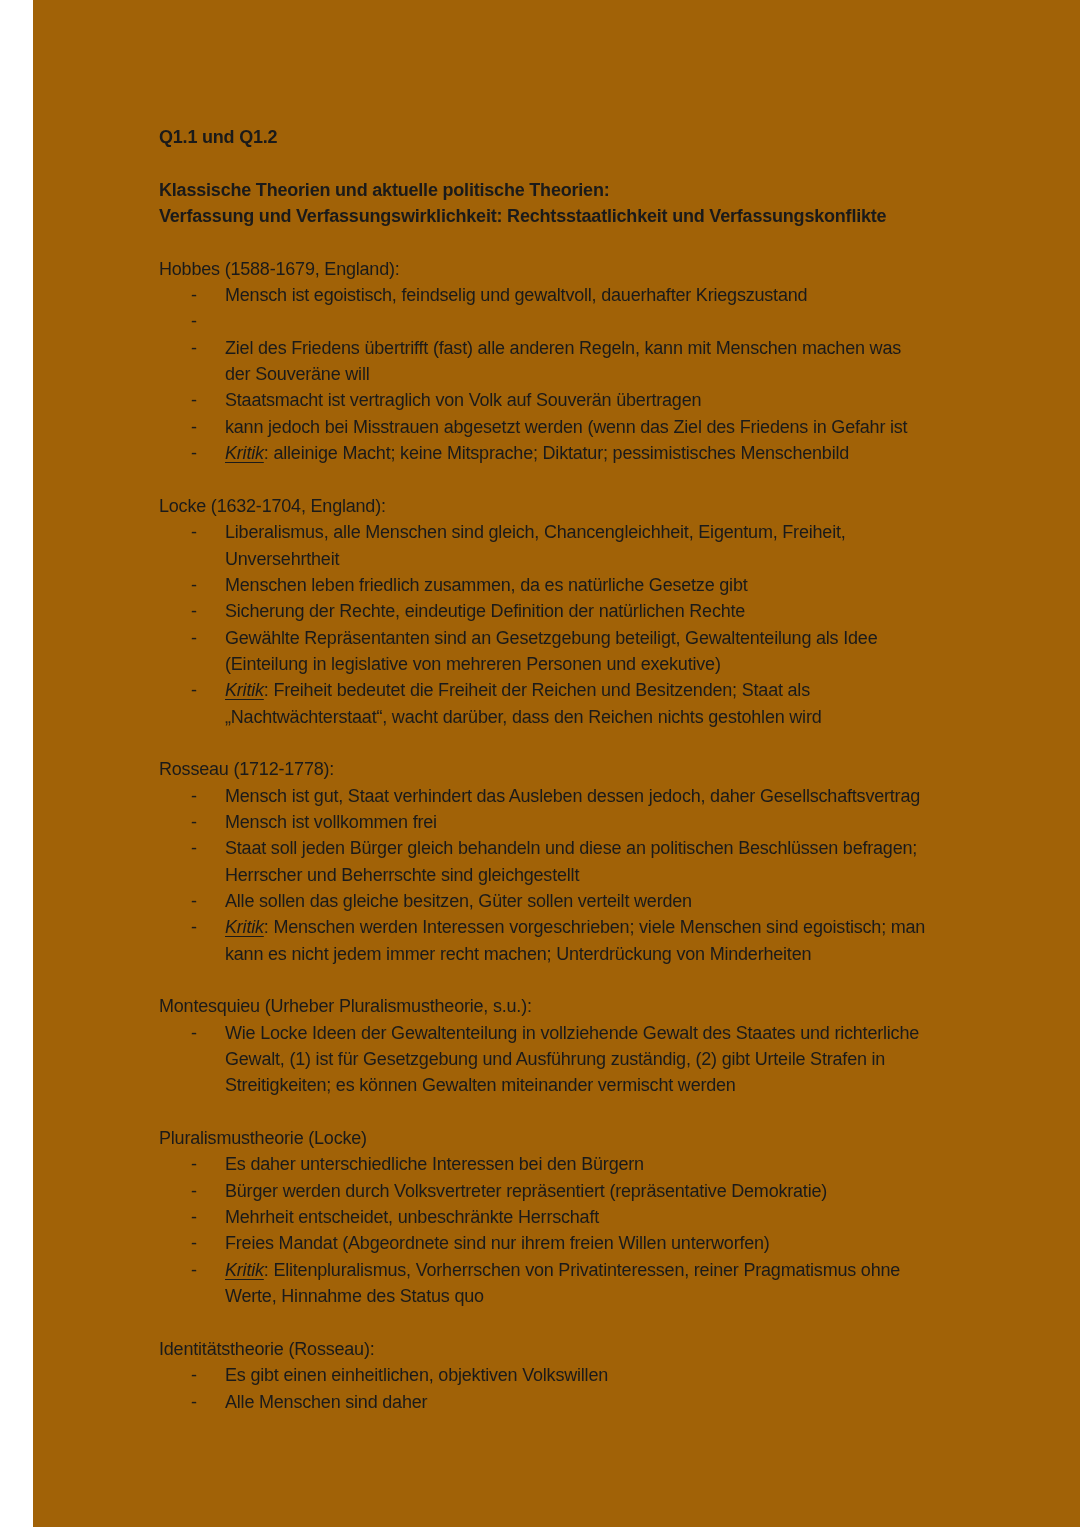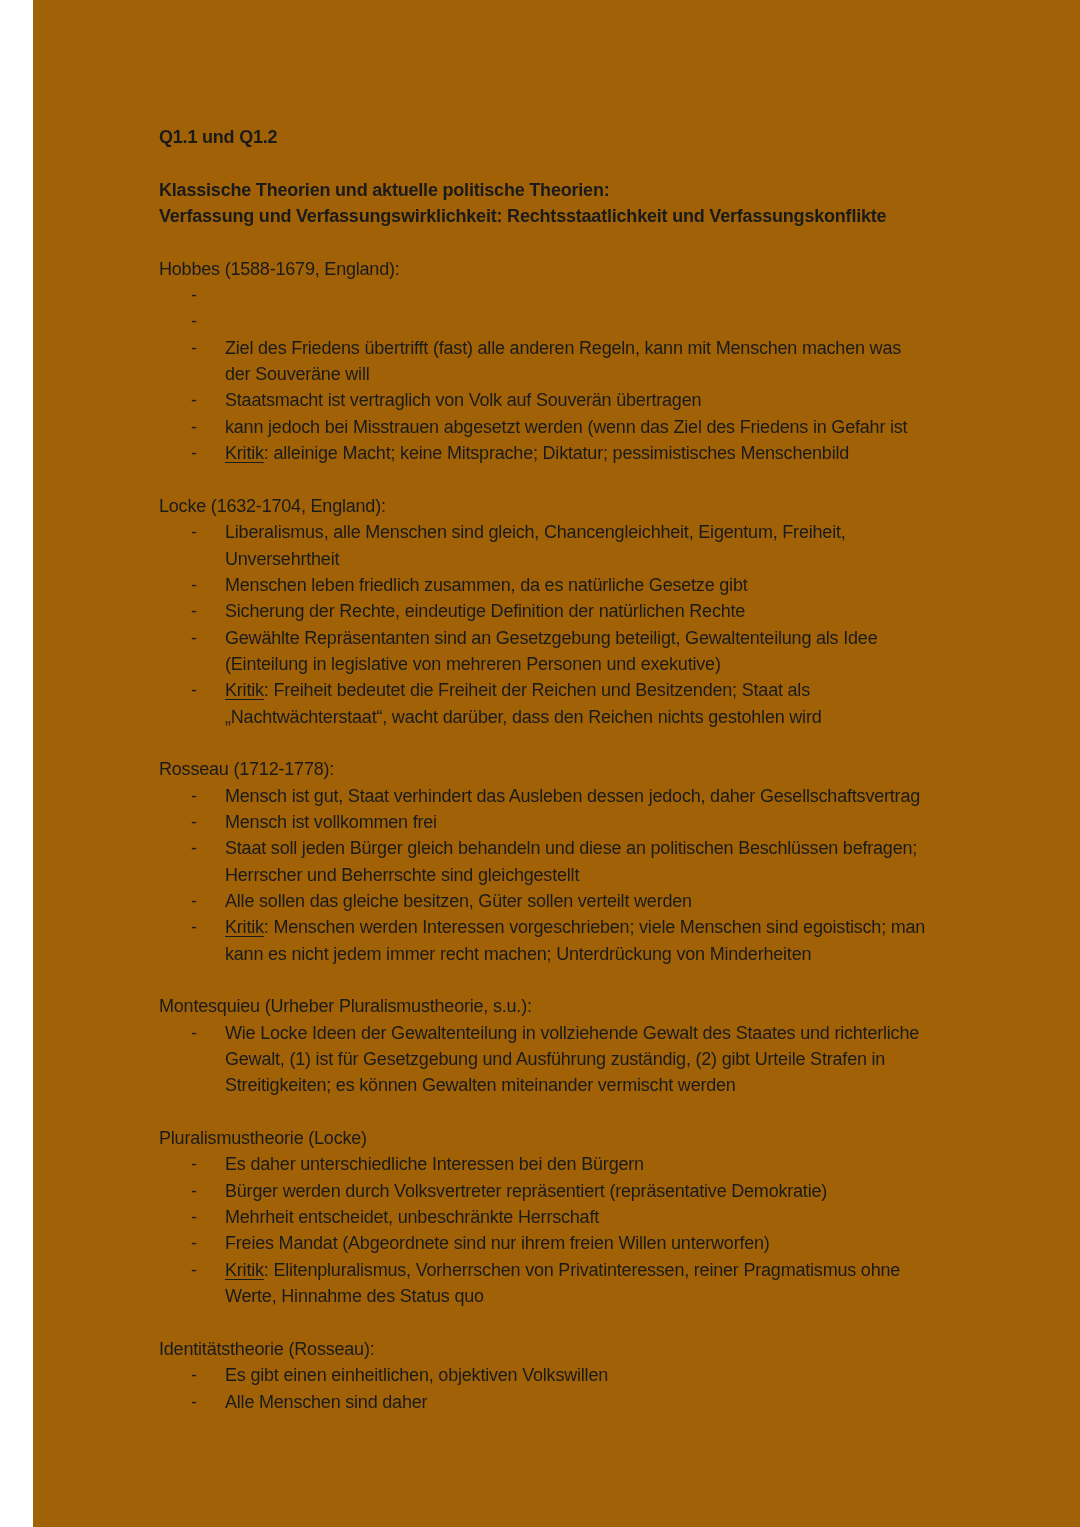--- a/index.html
+++ b/index.html
@@ -20,37 +20,38 @@
     letter-spacing: -0.2px;
   }
   .b { font-weight: bold; }
   .gap-top { margin-top: 26.35px; }
   .sec { margin-top: 26.35px; }
   .heading { white-space: nowrap; }
   .items { margin-left: 32px; }
   .item { display: flex; align-items: flex-start; }
   .dash { flex: 0 0 34px; width: 34px; }
   .itext { width: 822px; max-width: 822px; }
-  .u { text-decoration: underline; text-underline-offset: 3px; }
+  .u { text-decoration: underline; text-underline-offset: 3px; font-style: italic; }
 </style>
 </head>
 <body>
 
 <div class="page">
   <div class="content">
 
     <div class="b">Q1.1 und Q1.2</div>
     <div class="b gap-top">Klassische Theorien und aktuelle politische Theorien:</div>
     <div class="b">Verfassung und Verfassungswirklichkeit: Rechtsstaatlichkeit und Verfassungskonflikte</div>
 
     <div class="sec">
       <div class="heading">Hobbes (1588-1679, England):</div>
       <div class="items">
         <div class="item">
             <span class="dash">-</span>
+            <div class="itext">Mensch ist egoistisch, feindselig und gewaltvoll, dauerhafter Kriegszustand</div>
           </div>
         <div class="item">
             <span class="dash">-</span>
           </div>
         <div class="item">
             <span class="dash">-</span>
             <div class="itext">Ziel des Friedens übertrifft (fast) alle anderen Regeln, kann mit Menschen machen was<br>der Souveräne will</div>
           </div>
         <div class="item">
             <span class="dash">-</span>

